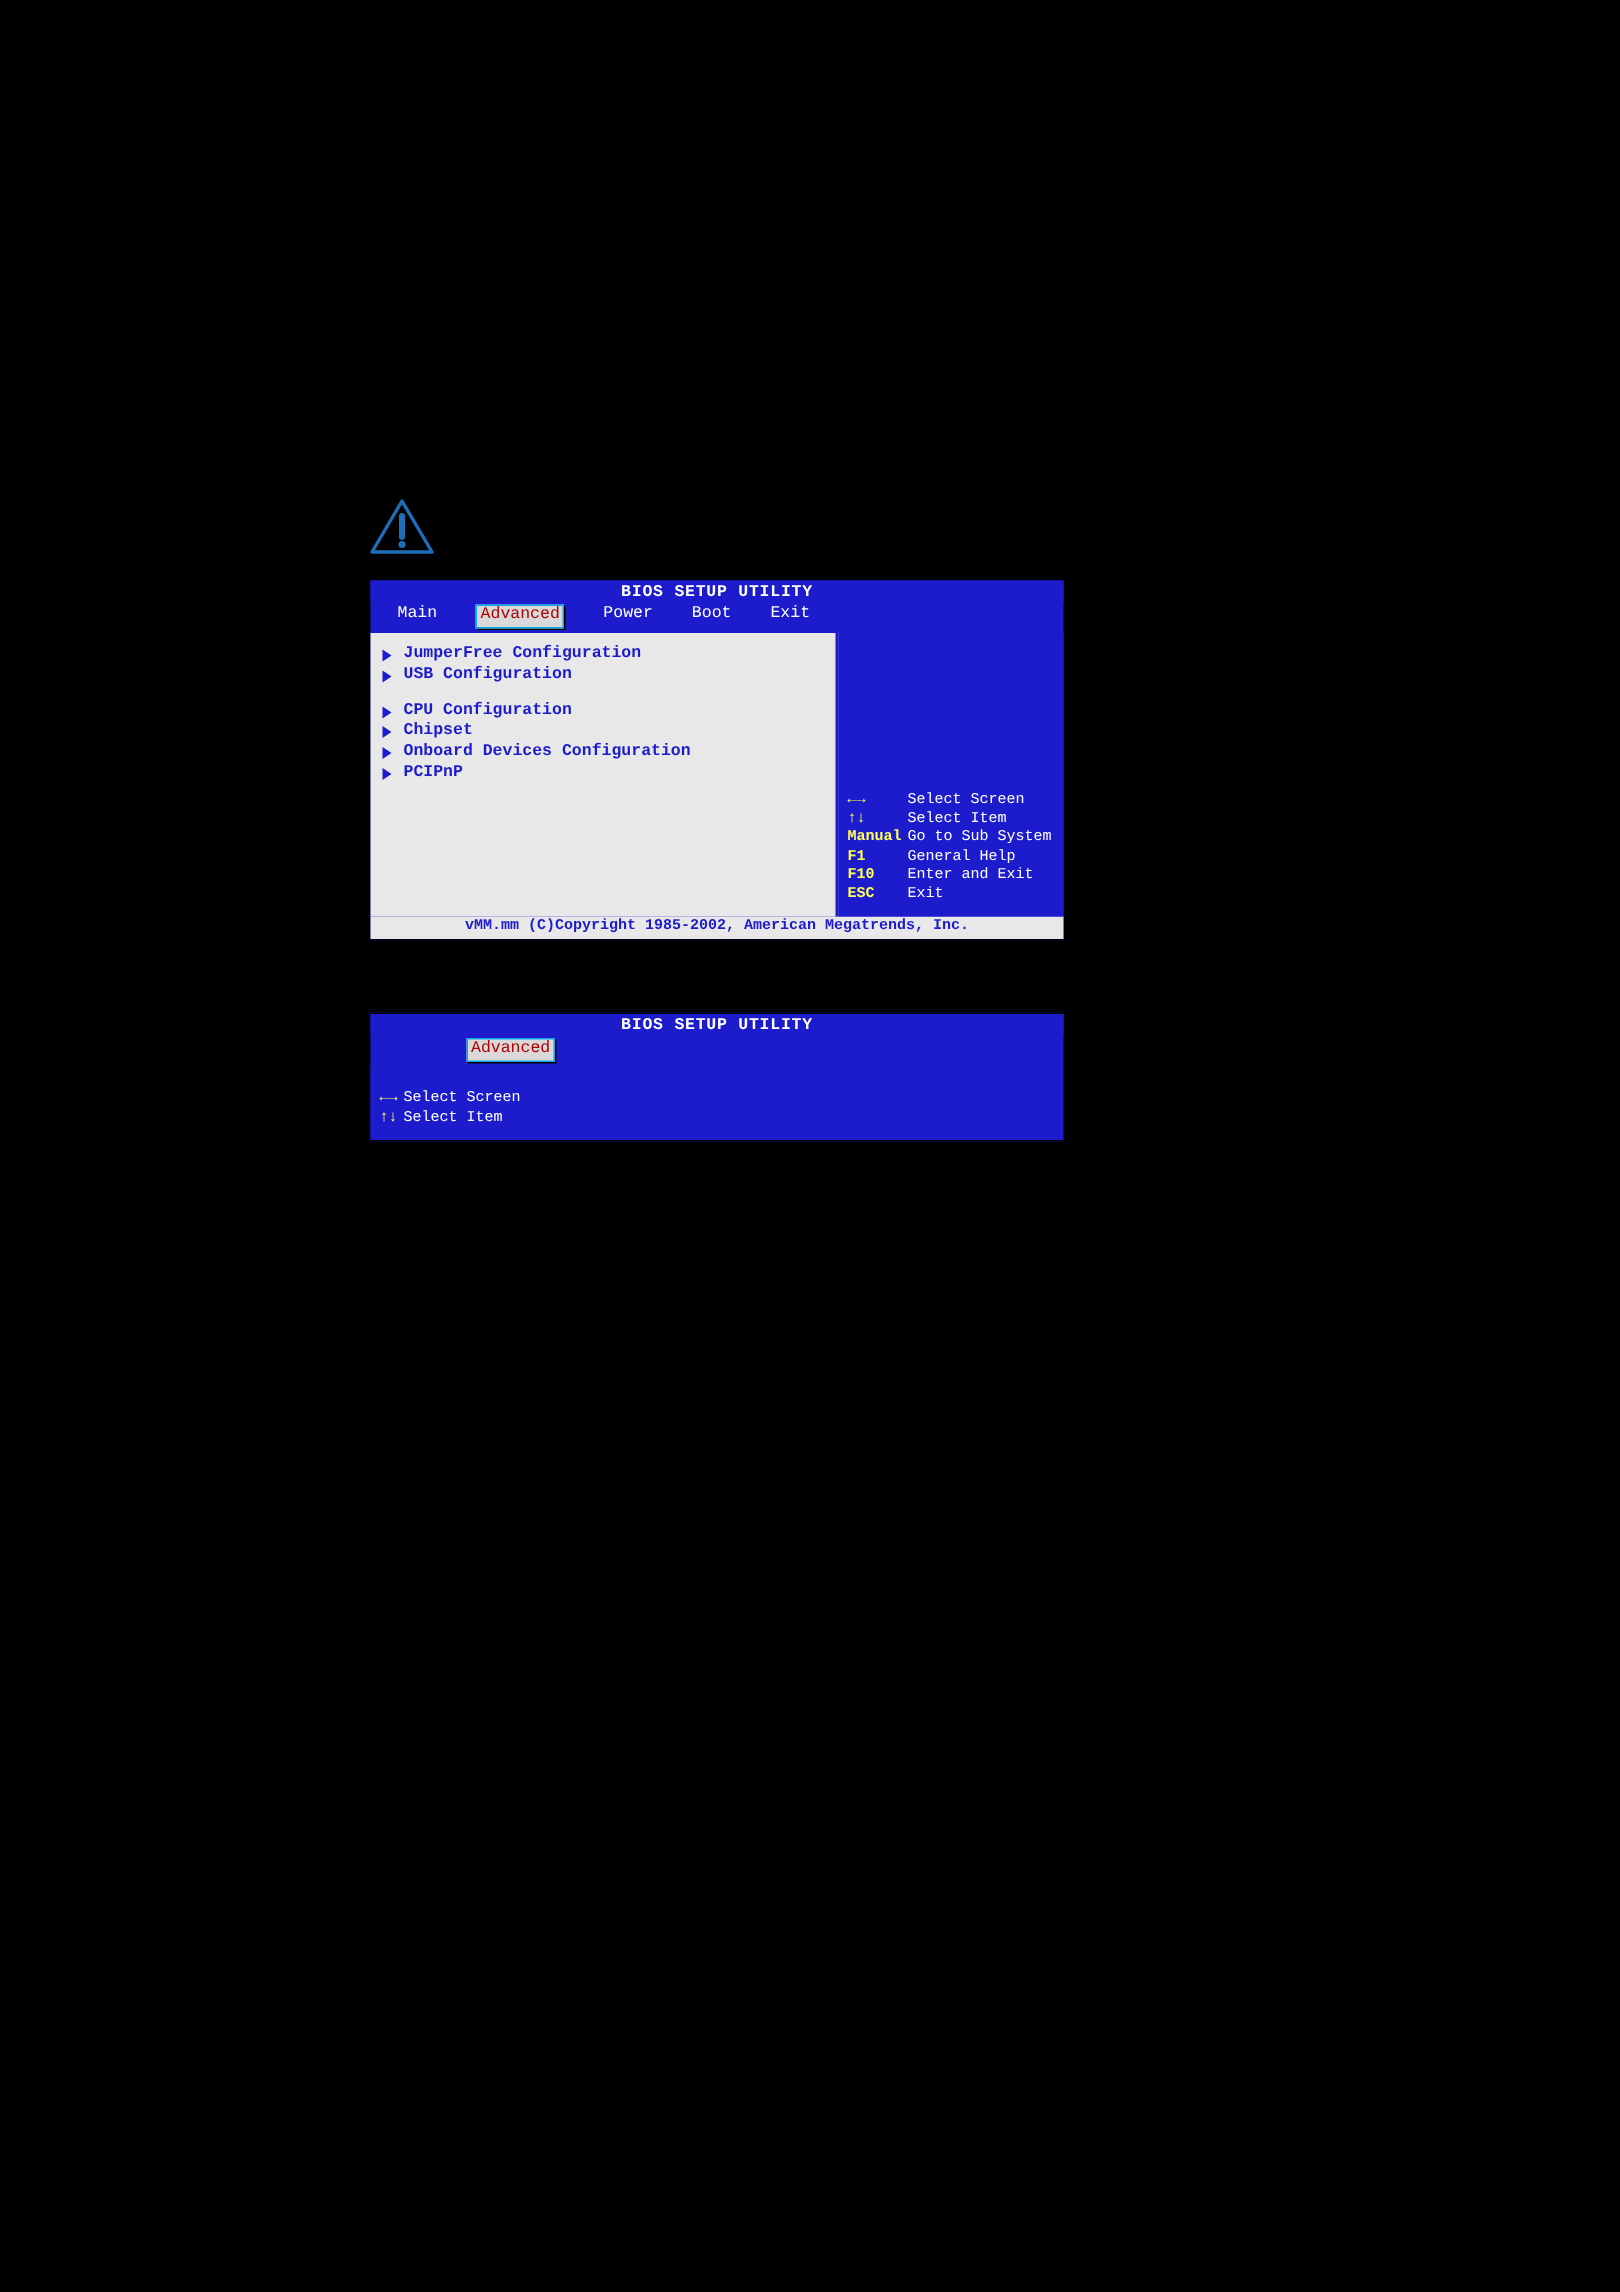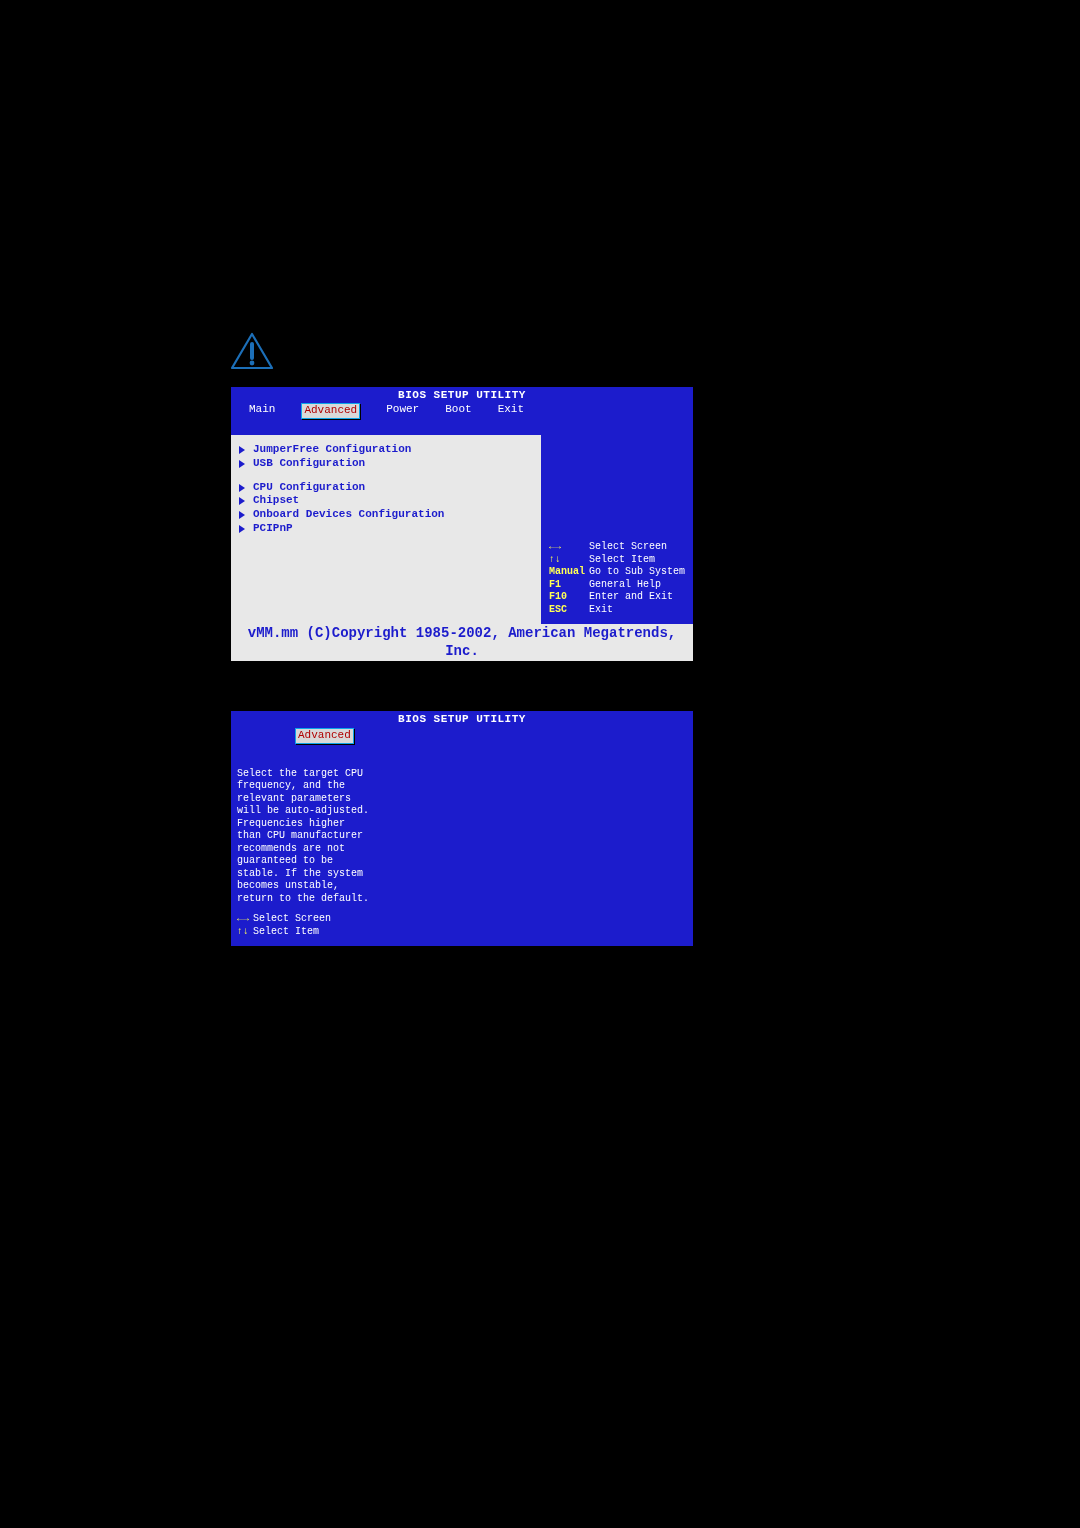--- a/index.html
+++ b/index.html
@@ -4,21 +4,21 @@
 <style>
   html, body {
     margin: 0;
     padding: 0;
     background: #000;
     width: 1080px;
     height: 1528px;
   }
   .page {
     position: absolute;
-    left: 230px;
+    left: 246px;
     top: 250px;
     width: 468px;
     font-family: Arial, Helvetica, sans-serif;
     color: #000;
   }
   .page * { box-sizing: border-box; }
 
   .sec-title {
     font-family: Verdana, Arial, sans-serif;
     font-weight: 700;
@@ -62,21 +62,21 @@
     background: #1c1ccc;
     text-align: center;
     font-weight: 700;
     font-size: 11px;
     letter-spacing: 0.5px;
     padding: 2px 0 0 0;
   }
   .bios-tabs {
     display:flex;
     gap: 26px;
-    padding: 1px 10px 16px 18px;
+    padding: 1px 10px 3px 18px;
     font-size: 11px;
   }
   .bios-tabs span { color:#fff; }
   .bios-tabs .sel {
     background: #d9d9d9;
     color: #b00000;
     padding: 0 2px;
     border: 1px solid #0ea5e9;
     box-shadow: 1px 1px 0 #000;
   }
@@ -124,21 +124,21 @@
   }
   .nav { font-size:10px; margin-top: 8px;}
   .nav table { border-collapse: collapse; }
   .nav td { padding: 0 4px 0 0; white-space: nowrap; }
   .nav .sym { color: #ffff55; font-weight:700; }
   .nav .lab { color:#fff; }
   .bios-foot {
     background: #e8e8e8;
     color:#1c1ccc;
     text-align:center;
-    font-size:14px;
+    font-size:10px;
     padding: 1px 0;
     font-weight:700;
   }
 
   
   .subsec-title {
     font-family: Arial, sans-serif;
     font-weight: 700;
     font-size: 18.5px;
     margin: 0 0 8px 0;
@@ -256,21 +256,20 @@
     <span>JumperFree Configuration</span>
   </h3>
 
   <div class="bios">
     <div class="title">BIOS SETUP UTILITY</div>
     <div class="bios-tabs" style="justify-content:flex-start; gap:0; padding-left:64px;">
       <span class="sel">Advanced</span>
     </div>
     <div class="bios-split">
       <div class="bios-right">
-        <div class="help">Select the target CPU frequency, and the relevant parameters will be auto-adjusted. Frequencies higher than CPU manufacturer recommends are not guaranteed to be stable. If the system becomes unstable, return to the default.</div>
         <div class="nav">
           <table>
             <tbody>
                 <tr>
                   <td class="sym">←→</td>
                   <td class="lab">Select Screen</td>
                 </tr>
             <tr>
                   <td class="sym">↑↓</td>
                   <td class="lab">Select Item</td>

